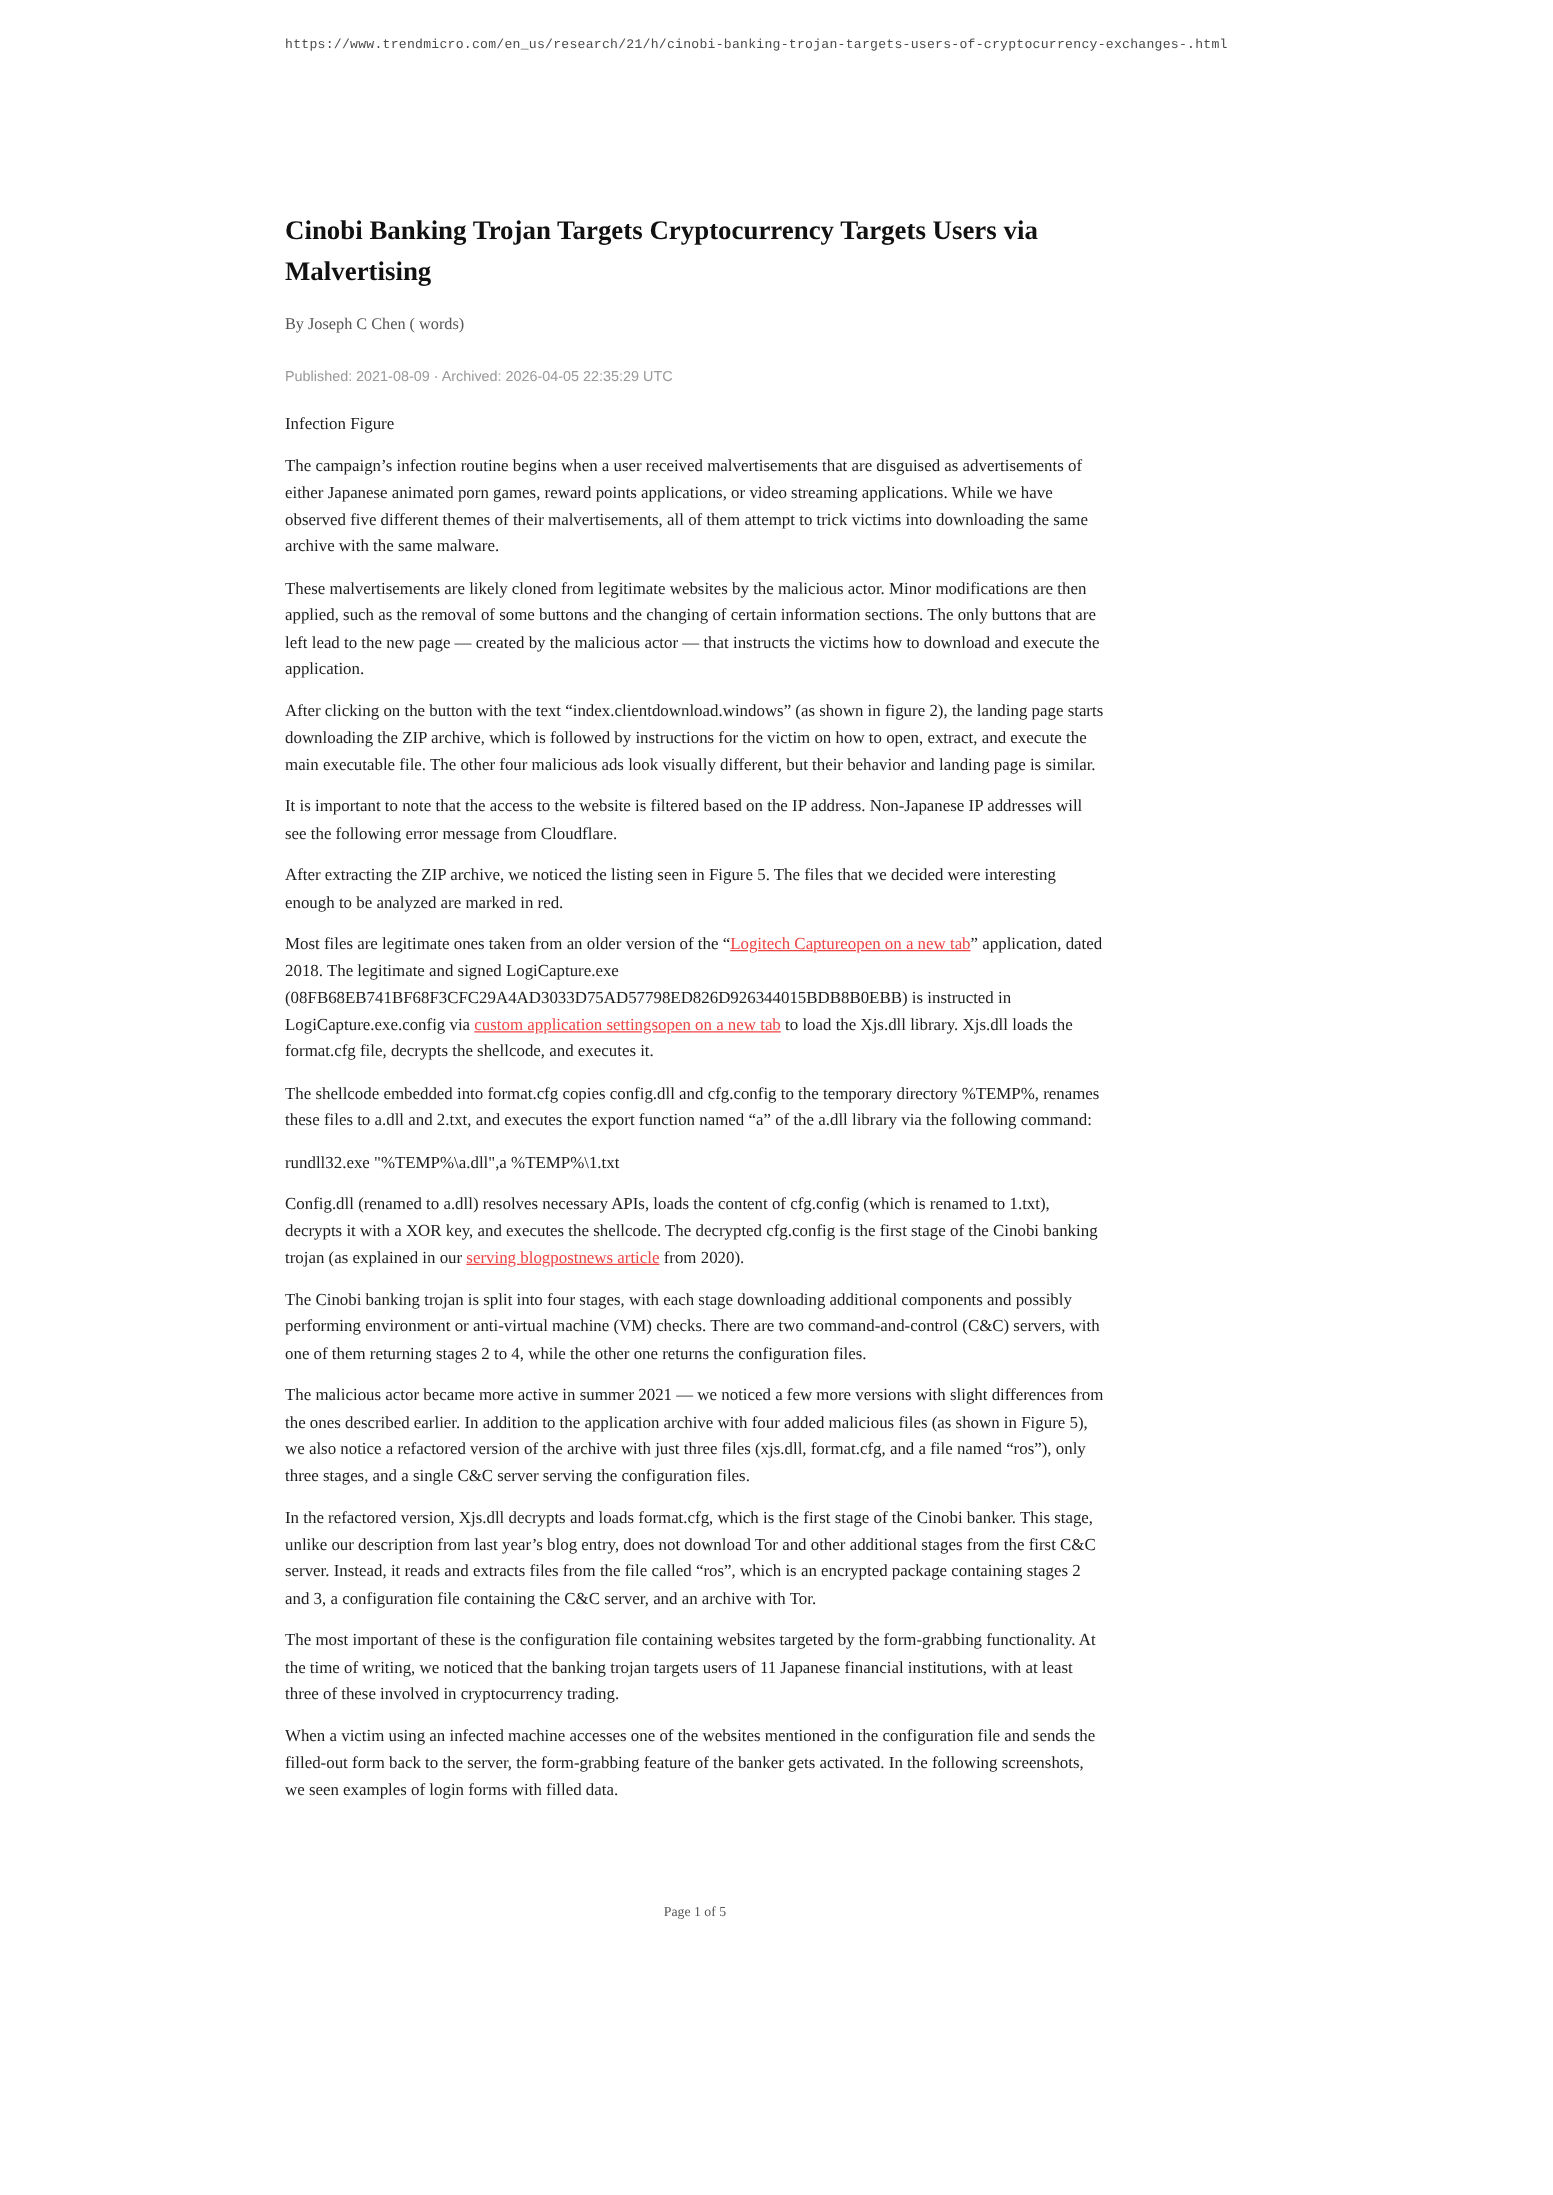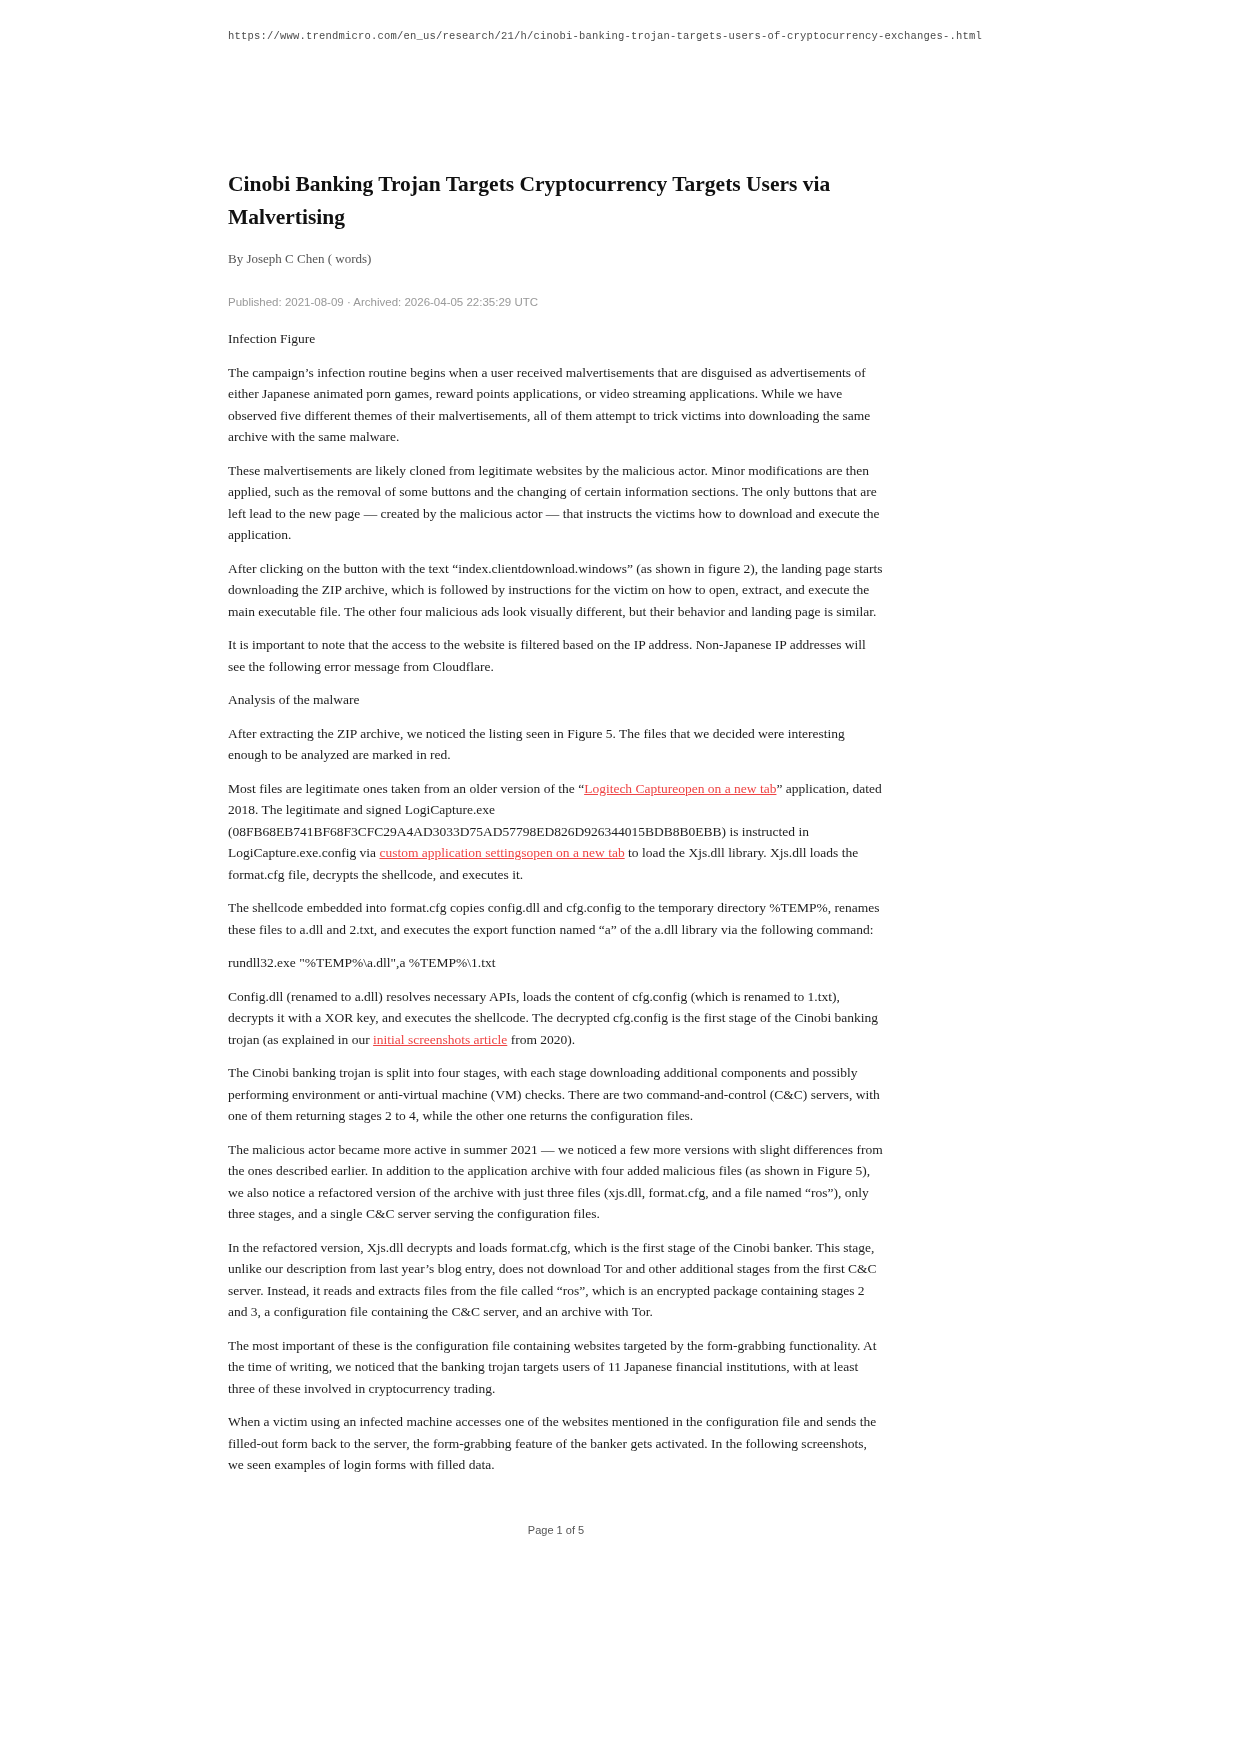--- a/index.html
+++ b/index.html
@@ -60,21 +60,21 @@
     color: #ef4444;
     text-decoration: underline;
     cursor: pointer;
   }
   .page-footer {
     position: absolute;
     top: 1524px;
     left: 228px;
     width: 656px;
     text-align: center;
-    font-family: Liberation Sans, sans-serif;
+    font-family: Liberation Serif, serif;
     font-size: 11px;
     color: #555555;
   }
 </style>
 </head>
 <body>
 
 <div class="url-header">https://www.trendmicro.com/en_us/research/21/h/cinobi-banking-trojan-targets-users-of-cryptocurrency-exchanges-.html</div>
 
 <div class="article">
@@ -88,31 +88,30 @@
   <div class="section-heading">Infection Figure</div>
 
   <p class="para">The campaign’s infection routine begins when a user received malvertisements that are disguised as advertisements of either Japanese animated porn games, reward points applications, or video streaming applications. While we have observed five different themes of their malvertisements, all of them attempt to trick victims into downloading the same archive with the same malware.</p>
 
   <p class="para">These malvertisements are likely cloned from legitimate websites by the malicious actor. Minor modifications are then applied, such as the removal of some buttons and the changing of certain information sections. The only buttons that are left lead to the new page — created by the malicious actor — that instructs the victims how to download and execute the application.</p>
 
   <p class="para">After clicking on the button with the text “index.clientdownload.windows” (as shown in figure 2), the landing page starts downloading the ZIP archive, which is followed by instructions for the victim on how to open, extract, and execute the main executable file. The other four malicious ads look visually different, but their behavior and landing page is similar.</p>
 
   <p class="para">It is important to note that the access to the website is filtered based on the IP address. Non-Japanese IP addresses will see the following error message from Cloudflare.</p>
 
-  <div class="section-heading">Analysis of the malware</div>
 
   <p class="para">After extracting the ZIP archive, we noticed the listing seen in Figure 5. The files that we decided were interesting enough to be analyzed are marked in red.</p>
 
   <p class="para"><span>Most files are legitimate ones taken from an older version of the “</span><a class="link">Logitech Captureopen on a new tab</a><span>” application, dated 2018. The legitimate and signed LogiCapture.exe (08FB68EB741BF68F3CFC29A4AD3033D75AD57798ED826D926344015BDB8B0EBB) is instructed in LogiCapture.exe.config via </span><a class="link">custom application settingsopen on a new tab</a><span> to load the Xjs.dll library. Xjs.dll loads the format.cfg file, decrypts the shellcode, and executes it.</span></p>
 
   <p class="para">The shellcode embedded into format.cfg copies config.dll and cfg.config to the temporary directory %TEMP%, renames these files to a.dll and 2.txt, and executes the export function named “a” of the a.dll library via the following command:</p>
 
   <p class="code-line">rundll32.exe "%TEMP%\a.dll",a %TEMP%\1.txt</p>
 
-  <p class="para"><span>Config.dll (renamed to a.dll) resolves necessary APIs, loads the content of cfg.config (which is renamed to 1.txt), decrypts it with a XOR key, and executes the shellcode. The decrypted cfg.config is the first stage of the Cinobi banking trojan (as explained in our </span><a class="link">initial screenshots article</a><span> from 2020).</span></p>
+  <p class="para"><span>Config.dll (renamed to a.dll) resolves necessary APIs, loads the content of cfg.config (which is renamed to 1.txt), decrypts it with a XOR key, and executes the shellcode. The decrypted cfg.config is the first stage of the Cinobi banking trojan (as explained in our </span><a class="link">serving blogpostnews article</a><span> from 2020).</span></p>
 
   <p class="para">The Cinobi banking trojan is split into four stages, with each stage downloading additional components and possibly performing environment or anti-virtual machine (VM) checks. There are two command-and-control (C&amp;C) servers, with one of them returning stages 2 to 4, while the other one returns the configuration files.</p>
 
   <p class="para">The malicious actor became more active in summer 2021 — we noticed a few more versions with slight differences from the ones described earlier. In addition to the application archive with four added malicious files (as shown in Figure 5), we also notice a refactored version of the archive with just three files (xjs.dll, format.cfg, and a file named “ros”), only three stages, and a single C&amp;C server serving the configuration files.</p>
 
   <p class="para">In the refactored version, Xjs.dll decrypts and loads format.cfg, which is the first stage of the Cinobi banker. This stage, unlike our description from last year’s blog entry, does not download Tor and other additional stages from the first C&amp;C server. Instead, it reads and extracts files from the file called “ros”, which is an encrypted package containing stages 2 and 3, a configuration file containing the C&amp;C server, and an archive with Tor.</p>
 
   <p class="para">The most important of these is the configuration file containing websites targeted by the form-grabbing functionality. At the time of writing, we noticed that the banking trojan targets users of 11 Japanese financial institutions, with at least three of these involved in cryptocurrency trading.</p>
 
   <p class="para">When a victim using an infected machine accesses one of the websites mentioned in the configuration file and sends the filled-out form back to the server, the form-grabbing feature of the banker gets activated. In the following screenshots, we seen examples of login forms with filled data.</p>

